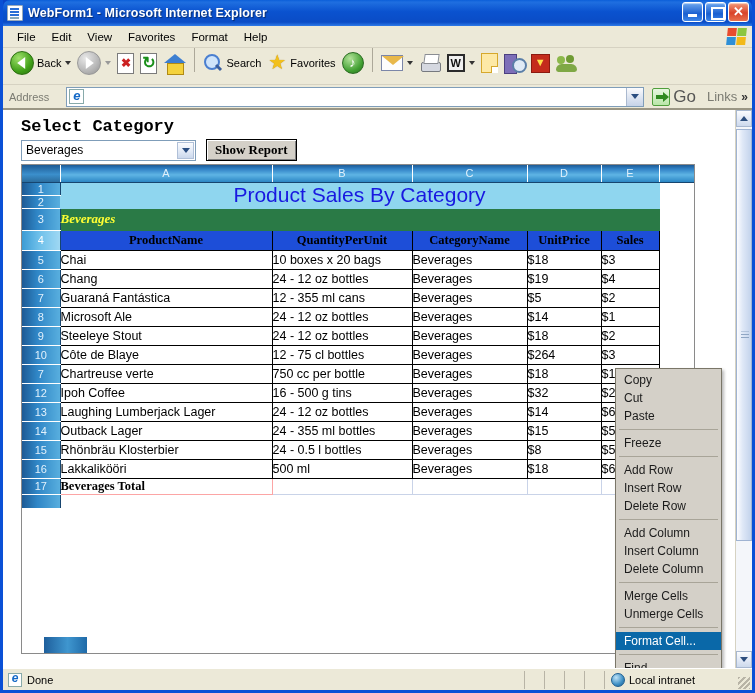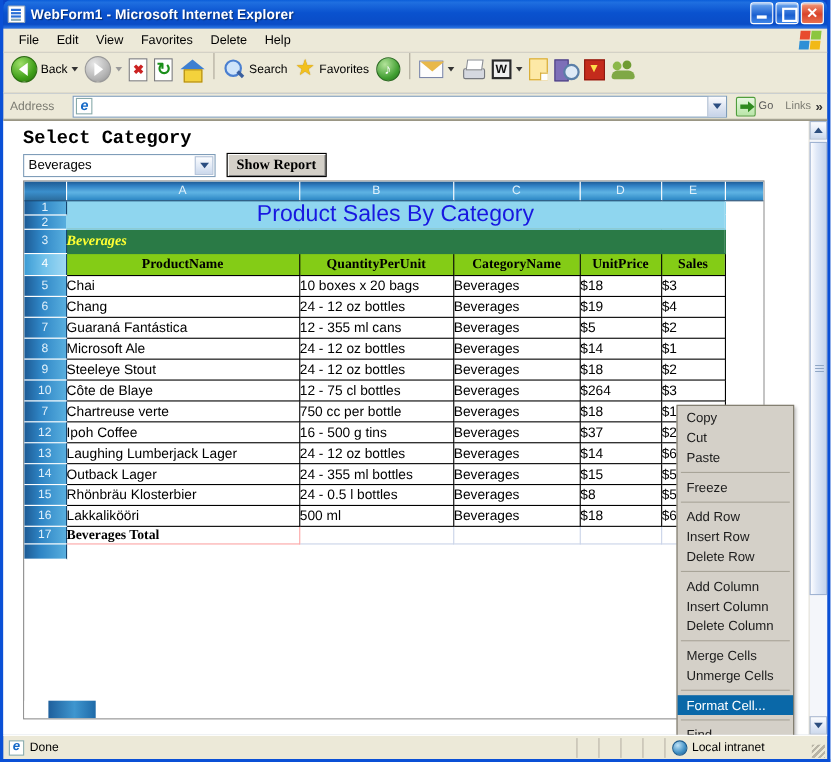--- a/index.html
+++ b/index.html
@@ -156,22 +156,22 @@
   .ddbtn {
     position:absolute; right:0; top:0; width:17px;height:18px;
     background:linear-gradient(to bottom,#fbfbfd,#dfe6f2 50%,#c6d3e8);
     border-left:1px solid #aab9cf; display:flex;align-items:center;justify-content:center;
   }
   .ddbtn:after{content:"";width:0;height:0;border-left:4px solid transparent;border-right:4px solid transparent;border-top:5px solid #2a4d80;}
   .gobtn { display:flex;align-items:center;margin-left:5px; cursor:default; padding:1px 3px;}
   .goico { width:18px;height:18px;background:linear-gradient(to bottom,#e7f7e0,#b9e6a8);border:1px solid #4f9e3c;position:relative;border-radius:2px;margin-right:3px;}
   .goico:after{content:"";position:absolute;left:3px;top:6px;width:9px;height:4px;background:#2f8a20;}
   .goico:before{content:"";position:absolute;left:10px;top:3px;width:0;height:0;border-top:5px solid transparent;border-bottom:5px solid transparent;border-left:6px solid #2f8a20;}
-  .golabel{font-size:10px;color:#555;}
-  .linkslabel{font-size:10px;color:#7b7b72;margin-left:8px;}
+  .golabel{font-size:17px;color:#555;}
+  .linkslabel{font-size:13px;color:#7b7b72;margin-left:8px;}
   .chevs{font-size:12px;color:#333;font-weight:bold;margin-left:4px;margin-right:2px;}
 
   
   #viewport {
     flex:1; background:#fff; position:relative; overflow:hidden;
     border-top:1px solid #9a9684; display:flex;
   }
   #pagearea { flex:1; position:relative; background:#fff; overflow:hidden; }
 
   
@@ -220,21 +220,21 @@
   .title-cell {
     background:#8fd6ef; color:#1818e0; font-size:21px; text-align:center;
     border:1px solid #8fd6ef; font-family:"Liberation Sans", sans-serif;
   }
   .cat-cell {
     background:#2a7a46; color:#ffff33; font-weight:bold; font-style:italic;
     font-size:13px; padding-left:4px; border:1px solid #2a7a46;
     font-family:"Liberation Serif", serif;
   }
   .hdr-cell {
-    background:#84cc16; border:1px solid #000; text-align:center;
+    background:#1d4ed8; border:1px solid #000; text-align:center;
     font-weight:bold; font-size:12.5px; font-family:"Liberation Serif", serif; height:20px;
   }
   .data-cell { border:1px solid #000; height:19px; font-size:12.5px; padding-left:2px; font-family:"Liberation Sans", sans-serif;}
   .total-cell { border:1px solid #fca5a5; font-weight:bold; font-size:12.5px; padding-left:3px; font-family:"Liberation Serif", serif;}
   .blank-cell { border:1px solid #c9d3e8; background:#fff; }
   .nb { border:none; background:#fff; }
 
   
   #ctxmenu {
     position:absolute; left:612px; top:258px; width:107px;
@@ -312,21 +312,21 @@
       <div class="wb max"></div>
       <div class="wb close"></div>
     </div>
   </div>
 
   <div id="menubar">
     <div class="mi">File</div>
     <div class="mi">Edit</div>
     <div class="mi">View</div>
     <div class="mi">Favorites</div>
-    <div class="mi">Delete</div>
+    <div class="mi">Format</div>
     <div class="mi">Help</div>
     <div class="flaglogo">
         <i></i>
         <i></i>
         <i></i>
         <i></i>
       </div>
   </div>
 
   <div id="toolbar">
@@ -522,21 +522,21 @@
                 <td class="data-cell">Beverages</td>
                 <td class="data-cell">$18</td>
                 <td class="data-cell">$1</td>
                 <td class="nb"></td>
               </tr>
           <tr>
                 <td class="rowhdr">12</td>
                 <td class="data-cell">Ipoh Coffee</td>
                 <td class="data-cell">16 - 500 g tins</td>
                 <td class="data-cell">Beverages</td>
-                <td class="data-cell">$37</td>
+                <td class="data-cell">$32</td>
                 <td class="data-cell">$2</td>
                 <td class="nb"></td>
               </tr>
           <tr>
                 <td class="rowhdr">13</td>
                 <td class="data-cell">Laughing Lumberjack Lager</td>
                 <td class="data-cell">24 - 12 oz bottles</td>
                 <td class="data-cell">Beverages</td>
                 <td class="data-cell">$14</td>
                 <td class="data-cell">$6</td>

